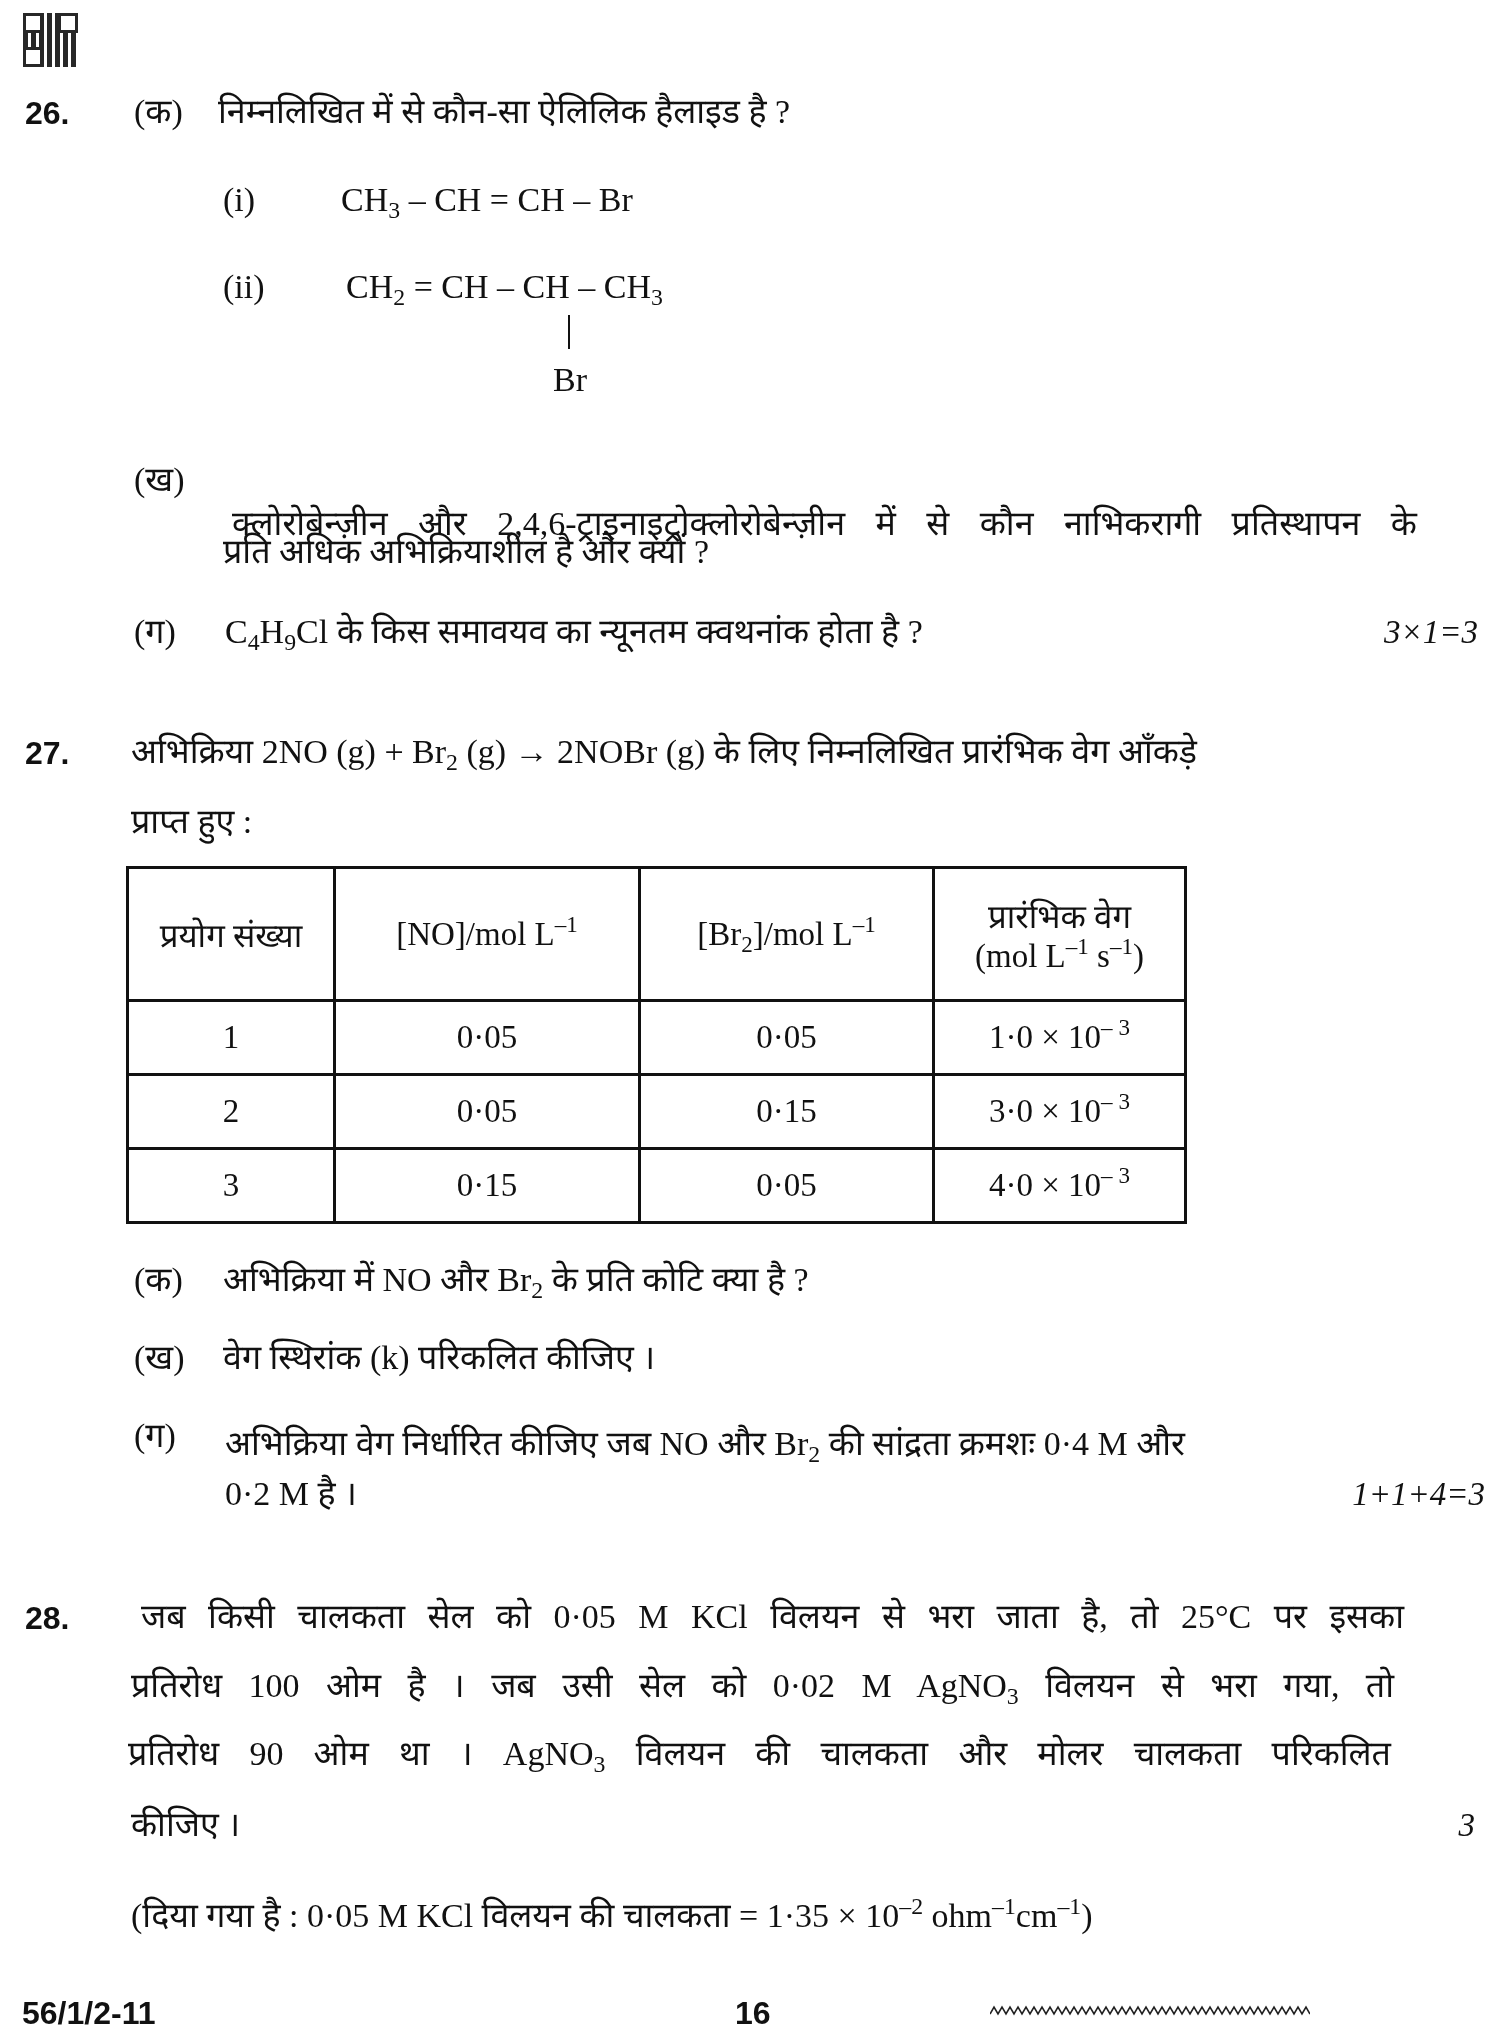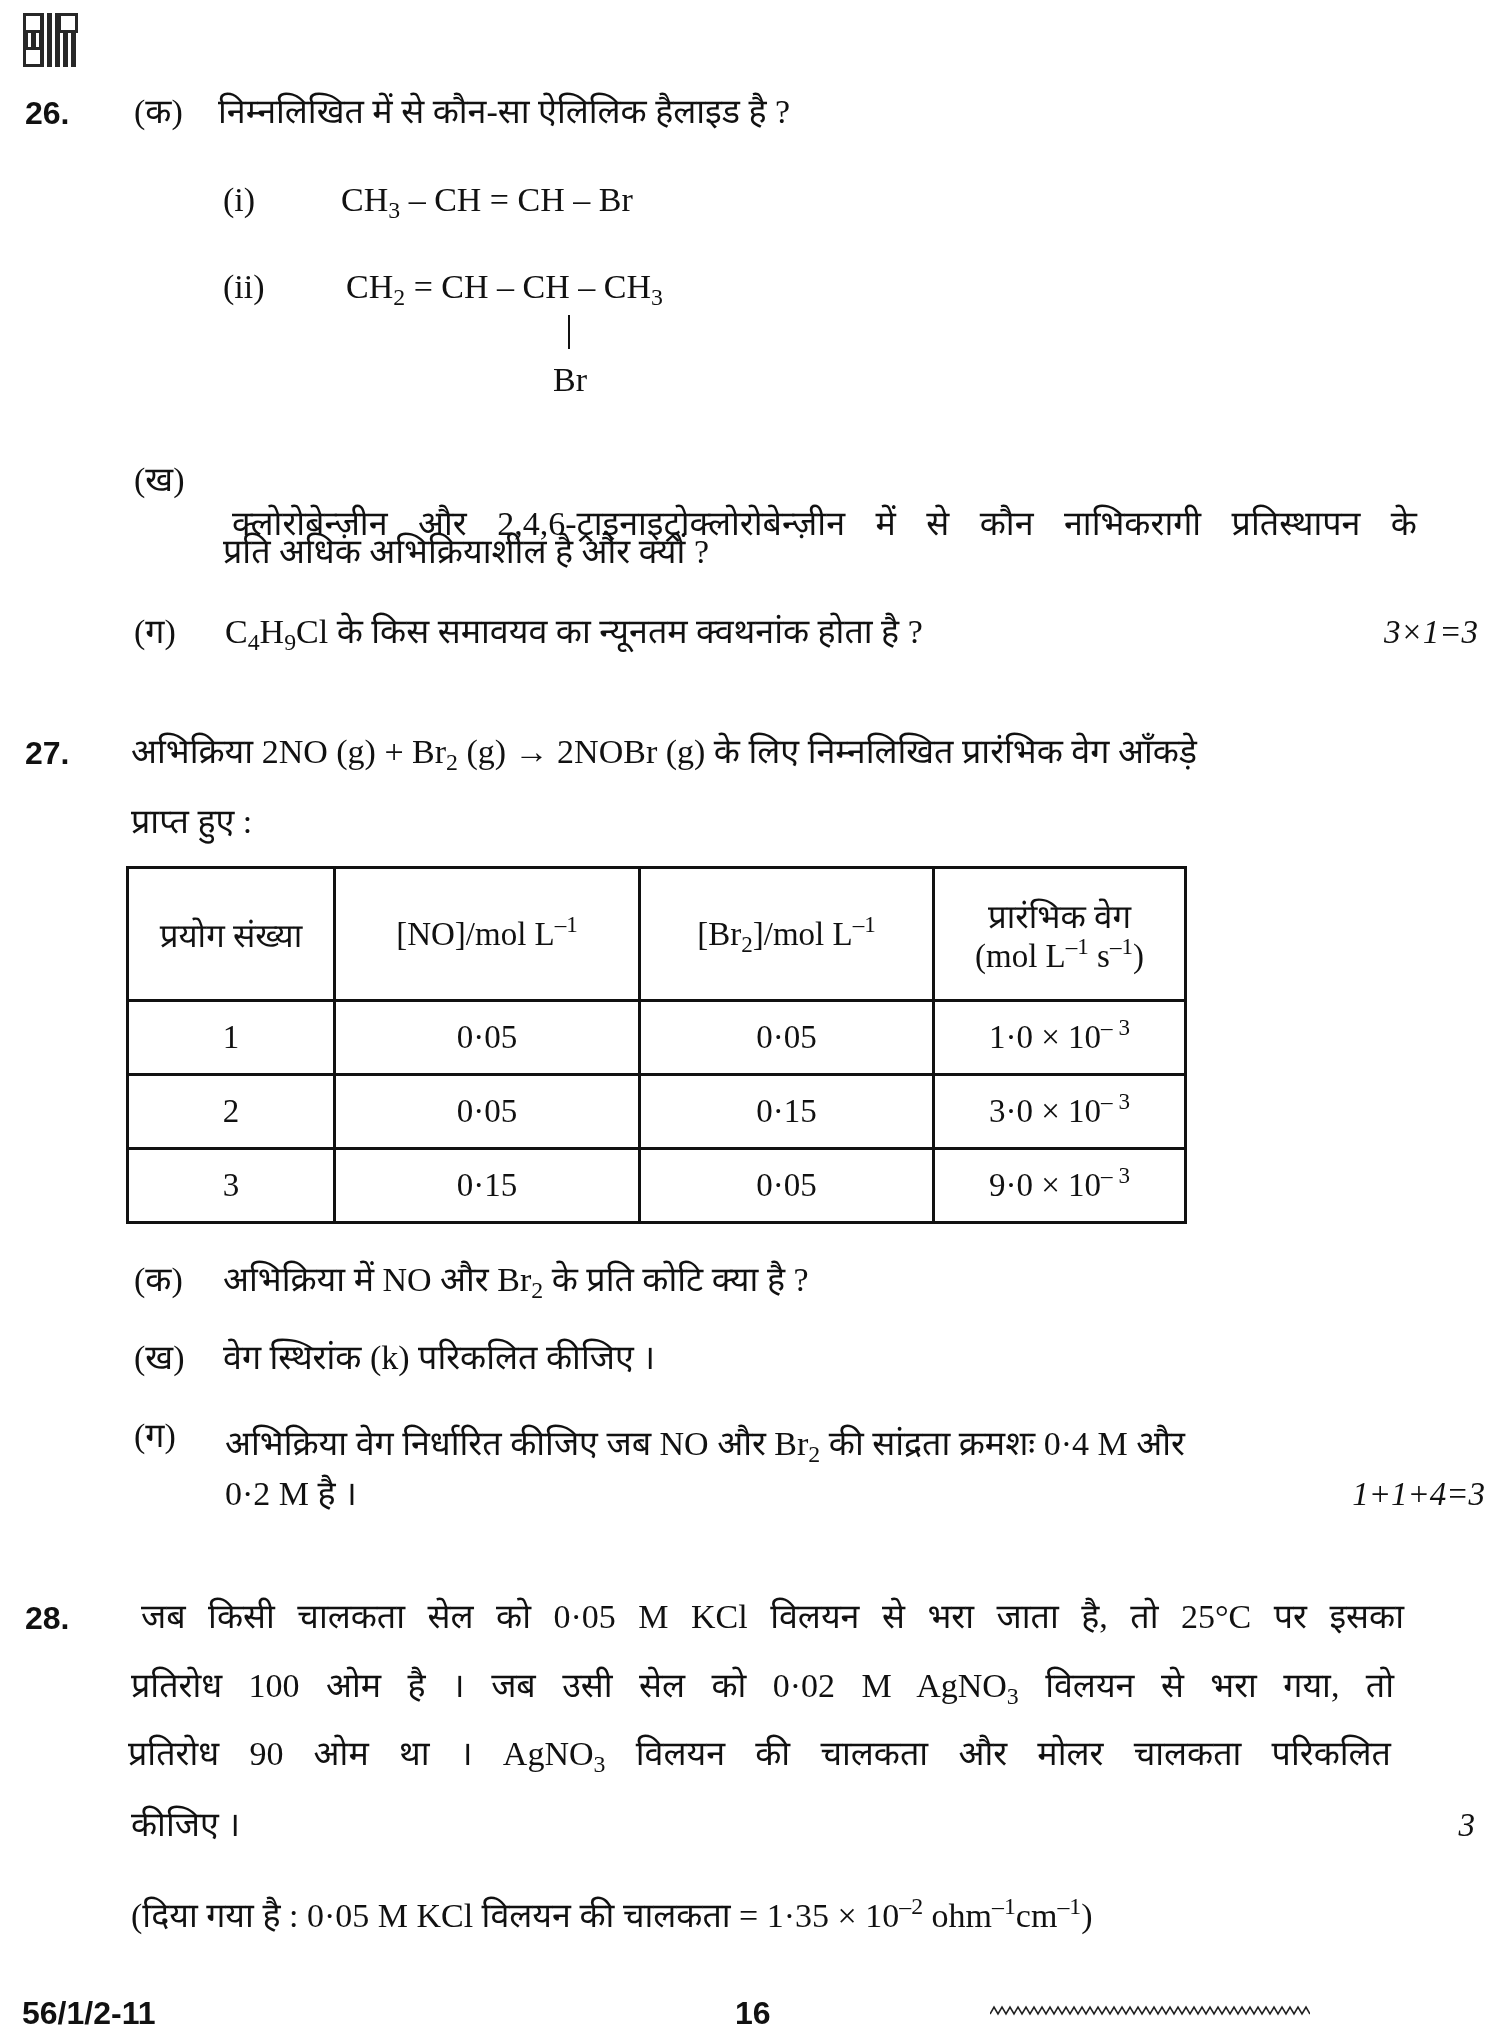--- a/index.html
+++ b/index.html
@@ -79,21 +79,21 @@
   <tr>
     <td>2</td>
     <td>0·05</td>
     <td>0·15</td>
     <td><span>3·0 × 10</span><sup>– 3</sup></td>
   </tr>
   <tr>
     <td>3</td>
     <td>0·15</td>
     <td>0·05</td>
-    <td><span>9·0 × 10</span><sup>– 3</sup></td>
+    <td><span>4·0 × 10</span><sup>– 3</sup></td>
   </tr>
 </tbody>
   </table>
 
 <div class="abs txt label" style="left:134px; top:1260px;">(क)</div>
 <div class="abs txt" style="left:223px; top:1260px;"><span>अभिक्रिया में NO और Br</span><sub>2</sub><span> के प्रति कोटि क्या है ?</span></div>
 
 <div class="abs txt label" style="left:134px; top:1338px;">(ख)</div>
 <div class="abs txt" style="left:223px; top:1338px;">वेग स्थिरांक (k) परिकलित कीजिए ।</div>
 

